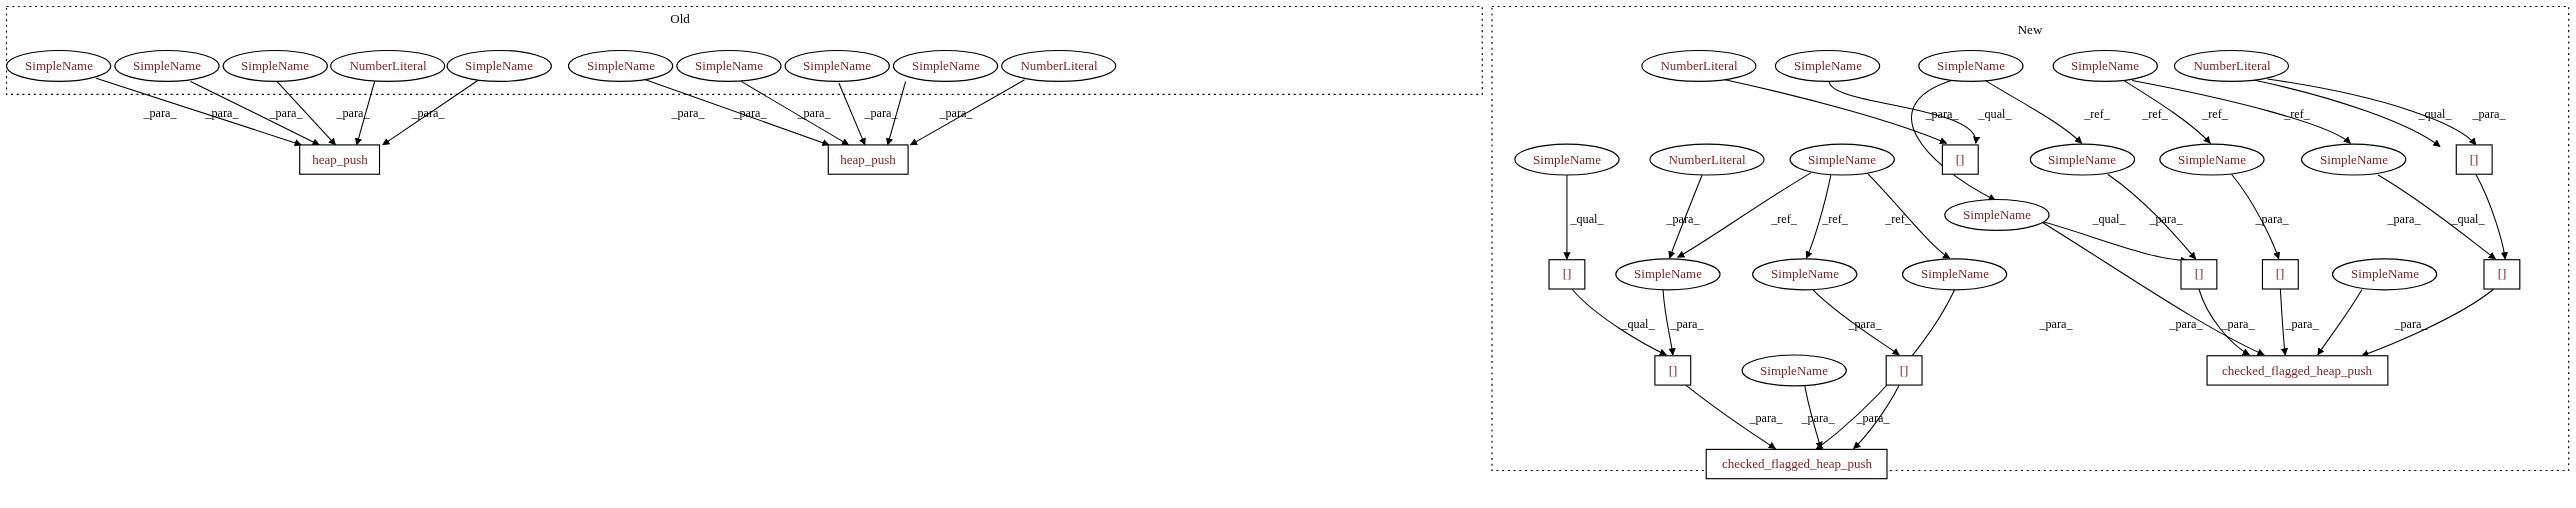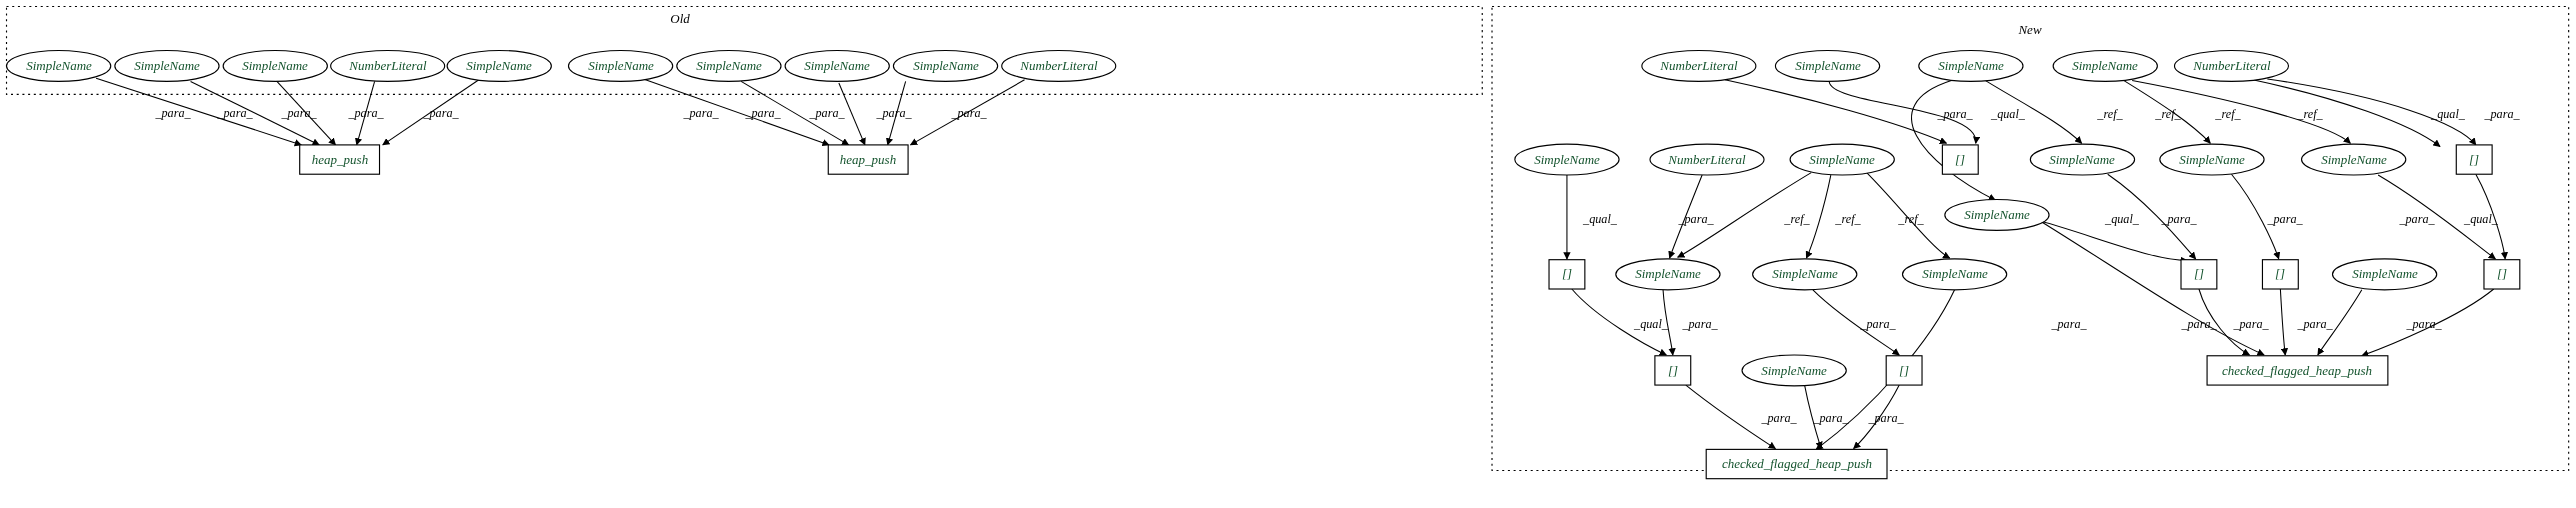--- a/index.html
+++ b/index.html
@@ -2,41 +2,39 @@
 <html style="font-size:13px"><head>
 <meta charset="utf-8">
 <style>
   html,body{margin:0;padding:0;background:#ffffff;}
   #canvas{
     position:relative;
     width:2576px;height:492px;
     background:#ffffff;
     font-family:"Liberation Serif","DejaVu Serif",serif;
     overflow:hidden;
-    font-style:italic;
   }
   svg.layer{position:absolute;left:0;top:0;width:2576px;height:508px;}
   .node-label{
     position:absolute;
     transform:translate(-50%,-50%);
     white-space:nowrap;
     font-size:13px;
-    color:#14532d;
+    color:#7f1d1d;
     font-family:"Liberation Serif","DejaVu Serif",serif;
     pointer-events:none;
   }
   .edge-label{
     position:absolute;
     transform:translate(-50%,-50%);
     white-space:nowrap;
     font-size:12.2px;
     color:#000000;
     font-family:"Liberation Serif","DejaVu Serif",serif;
     pointer-events:none;
-    margin-left:13px;
   }
   .cluster-label{
     position:absolute;
     transform:translate(-50%,-50%);
     white-space:nowrap;
     font-size:13px;
     color:#000000;
     font-family:"Liberation Serif","DejaVu Serif",serif;
   }
 </style>

